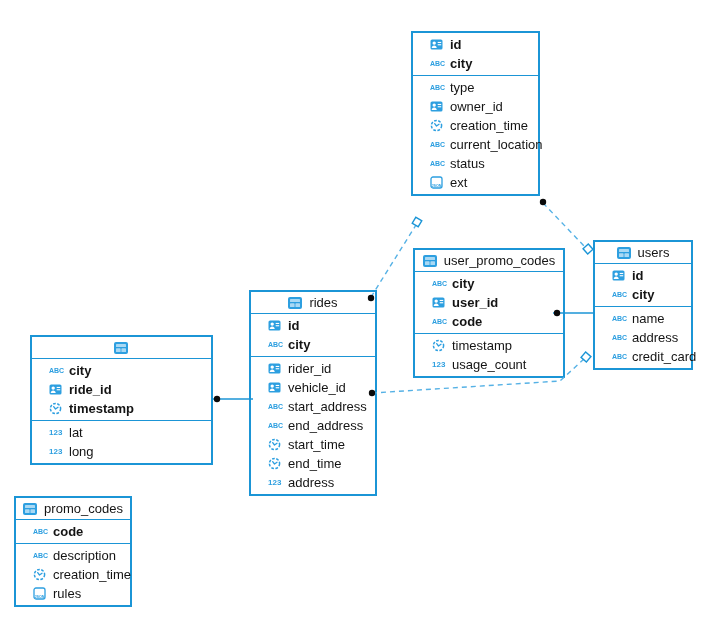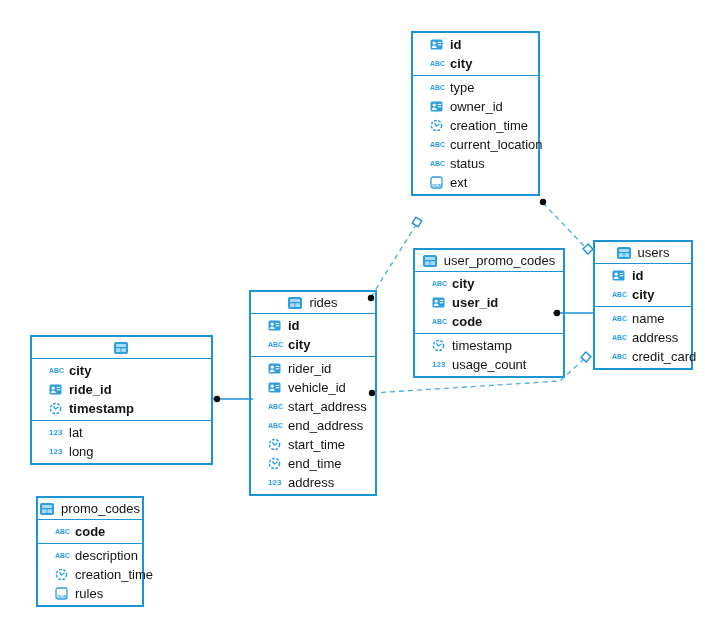--- a/index.html
+++ b/index.html
@@ -367,21 +367,21 @@
     <span class="col-name">lat</span>
   </div>
           <div class="row">
     <span class="icon">
               <span class="glyph num">123</span>
             </span>
     <span class="col-name">long</span>
   </div>
         </div>
   </div>
-      <div class="tbl" style="left: 36px; top: 496px; width: 108px;">
+      <div class="tbl" style="left: 14px; top: 496px; width: 118px;">
     <div class="tbl-header">
       <span class="icon">
             <svg width="14" height="12" viewBox="0 0 14 12">
               <rect width="14" height="12" rx="2" fill="#2d9fe0"></rect>
               <rect x="2" y="2" width="10" height="3" rx="0.6" fill="#a9d9f4"></rect>
               <rect x="2" y="6.3" width="4.6" height="3.7" rx="0.6" fill="#a9d9f4"></rect>
               <rect x="7.4" y="6.3" width="4.6" height="3.7" rx="0.6" fill="#a9d9f4"></rect>
             </svg>
           </span>
       <span class="tbl-title">promo_codes</span>

